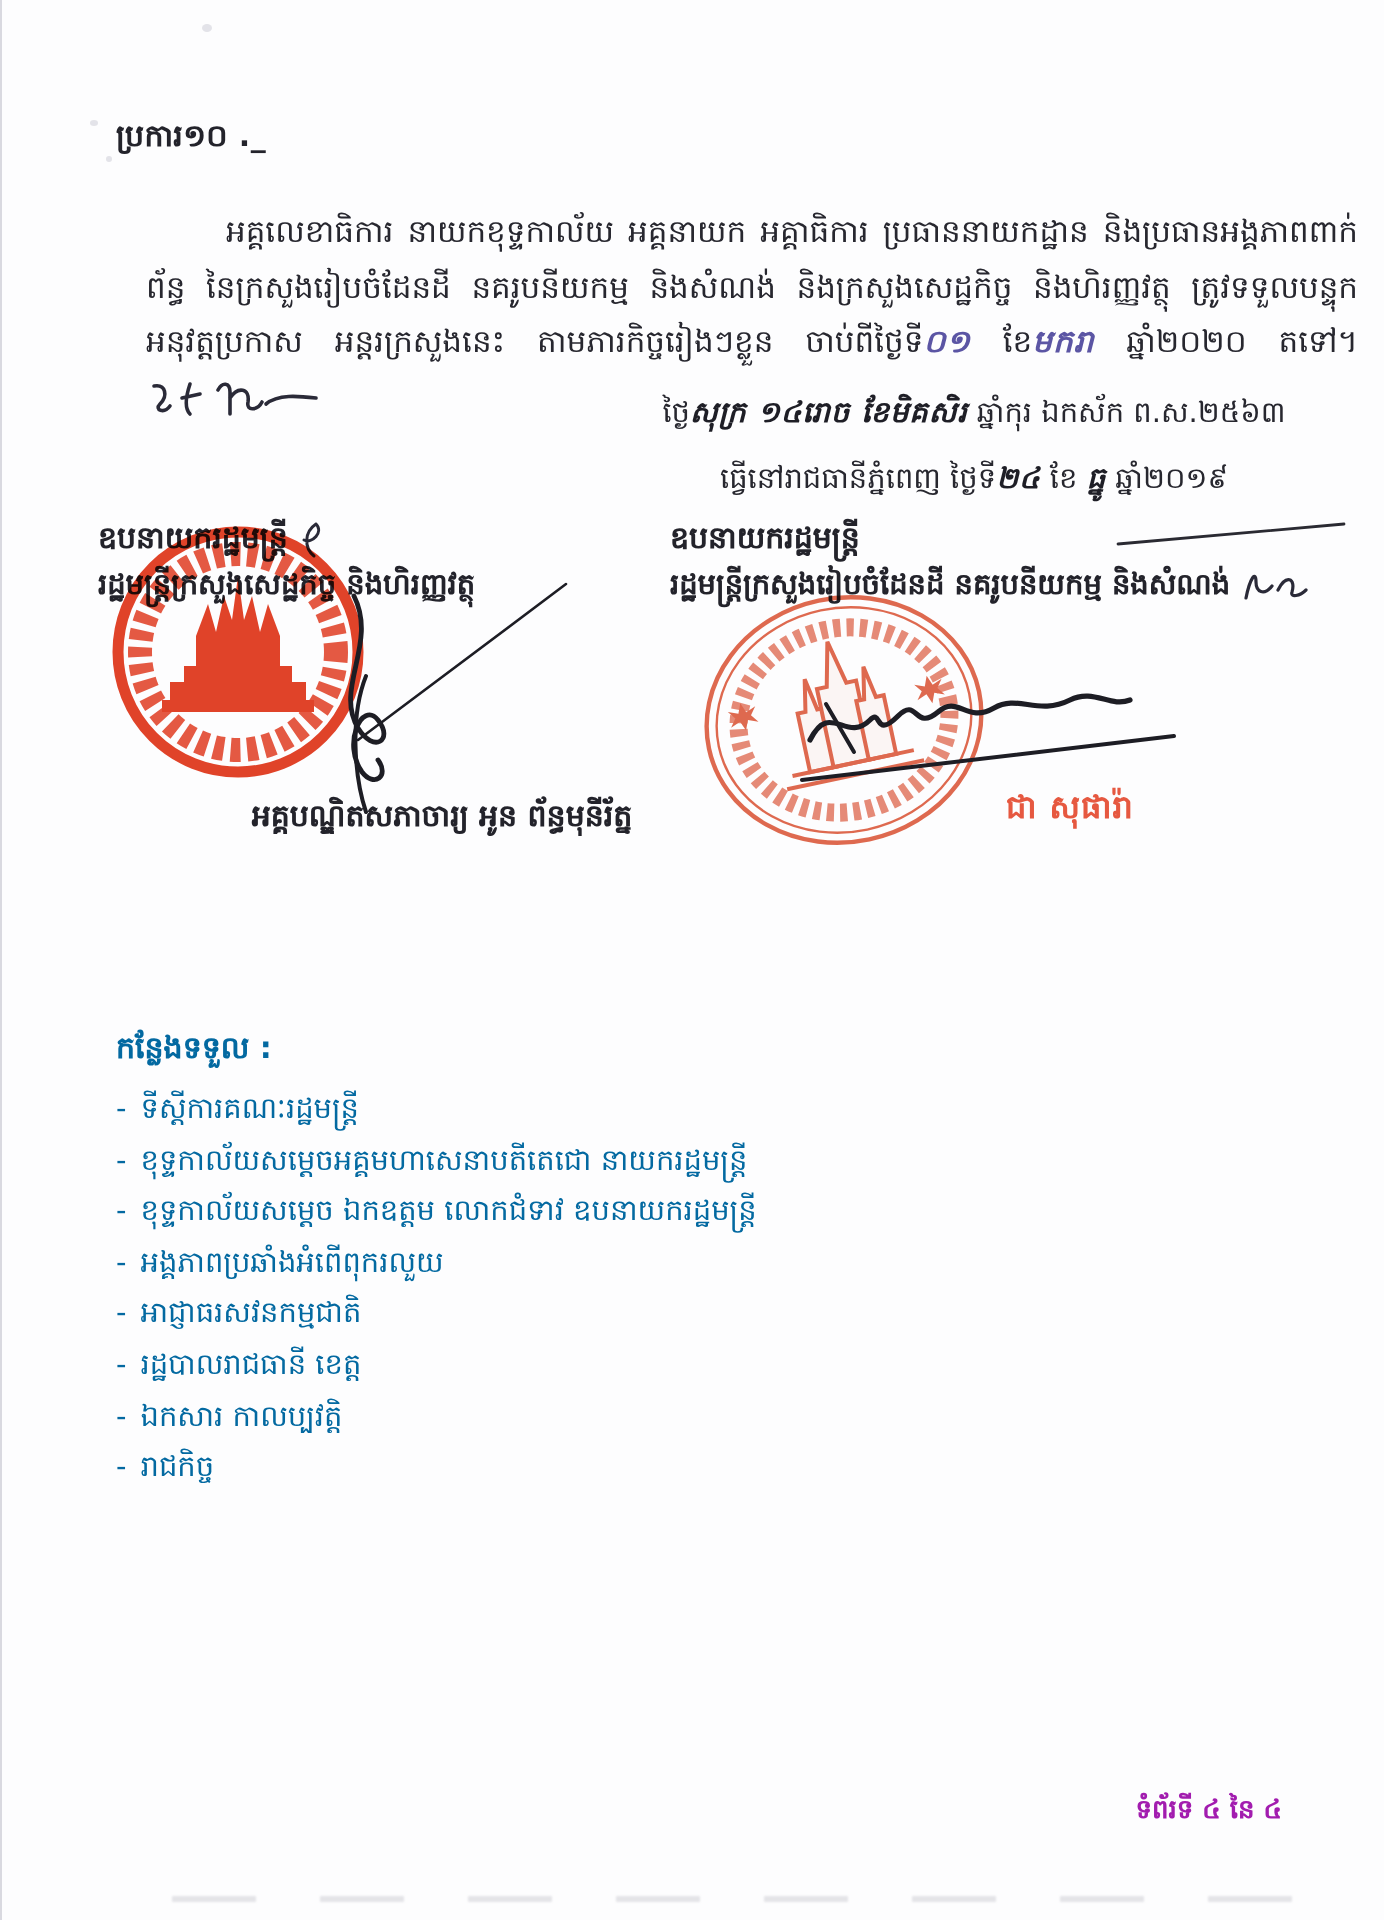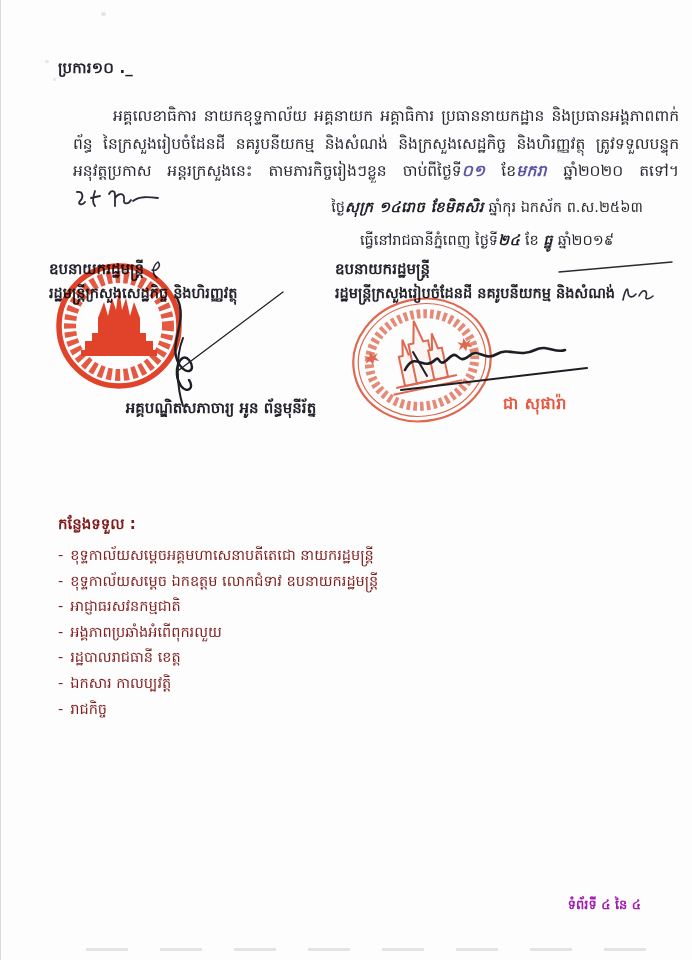--- a/index.html
+++ b/index.html
@@ -44,21 +44,21 @@
   .sig-left{left:130px;top:278px;width:160px;height:152px;}
   .sig-right{left:396px;top:328px;width:250px;height:84px;}
   .name-left{
     position:absolute;left:70px;top:398px;width:300px;text-align:center;
     font-size:15px;font-weight:bold;color:#23232b;white-space:nowrap;
   }
   .name-right{
     position:absolute;left:502px;top:393px;
     font-size:16px;font-weight:bold;color:#e65840;letter-spacing:.5px;white-space:nowrap;
   }
-  .distribution{position:absolute;left:57px;top:514px;font-size:14.5px;color:#7f1d1d;}
+  .distribution{position:absolute;left:57px;top:514px;font-size:14.5px;color:#0369a1;}
   .distribution .dist-head{font-weight:bold;font-size:15px;margin-bottom:7px;}
   .distribution ul{list-style:none;margin:0;padding:0;}
   .distribution li{line-height:25.6px;font-weight:500;}
   .distribution .bullet{margin-right:7px;}
   .page-footer{
     position:absolute;right:52px;top:896px;
     font-size:13px;color:#a21caf;font-weight:700;
   }
   .scan-band{
     position:absolute;left:85px;top:948px;width:572px;height:3px;
@@ -153,24 +153,25 @@
       <path d="M30,48 L16,24" stroke-width="2"></path>
       <path d="M4,62 L190,40" stroke-width="2"></path>
     </g>
   </svg>
 
   <div class="name-right">ជា សុផារ៉ា</div>
 
   <div class="distribution">
     <div class="dist-head">កន្លែងទទួល :</div>
     <ul>
+      <li><span class="bullet">-</span><span>ទីស្តីការគណៈរដ្ឋមន្ត្រី</span></li>
       <li><span class="bullet">-</span><span>ខុទ្ទកាល័យសម្តេចអគ្គមហាសេនាបតីតេជោ នាយករដ្ឋមន្ត្រី</span></li>
       <li><span class="bullet">-</span><span>ខុទ្ទកាល័យសម្តេច ឯកឧត្តម លោកជំទាវ ឧបនាយករដ្ឋមន្ត្រី</span></li>
+      <li><span class="bullet">-</span><span>អង្គភាពប្រឆាំងអំពើពុករលួយ</span></li>
       <li><span class="bullet">-</span><span>អាជ្ញាធរសវនកម្មជាតិ</span></li>
-      <li><span class="bullet">-</span><span>អង្គភាពប្រឆាំងអំពើពុករលួយ</span></li>
       <li><span class="bullet">-</span><span>រដ្ឋបាលរាជធានី ខេត្ត</span></li>
       <li><span class="bullet">-</span><span>ឯកសារ កាលប្បវត្តិ</span></li>
       <li><span class="bullet">-</span><span>រាជកិច្ច</span></li>
     </ul>
   </div>
 
   <div class="page-footer">ទំព័រទី ៤ នៃ ៤</div>
 
   <div class="scan-band"></div>
   <div class="scan-speck" style="left:44px;top:60px;width:4px;height:3px;"></div>

